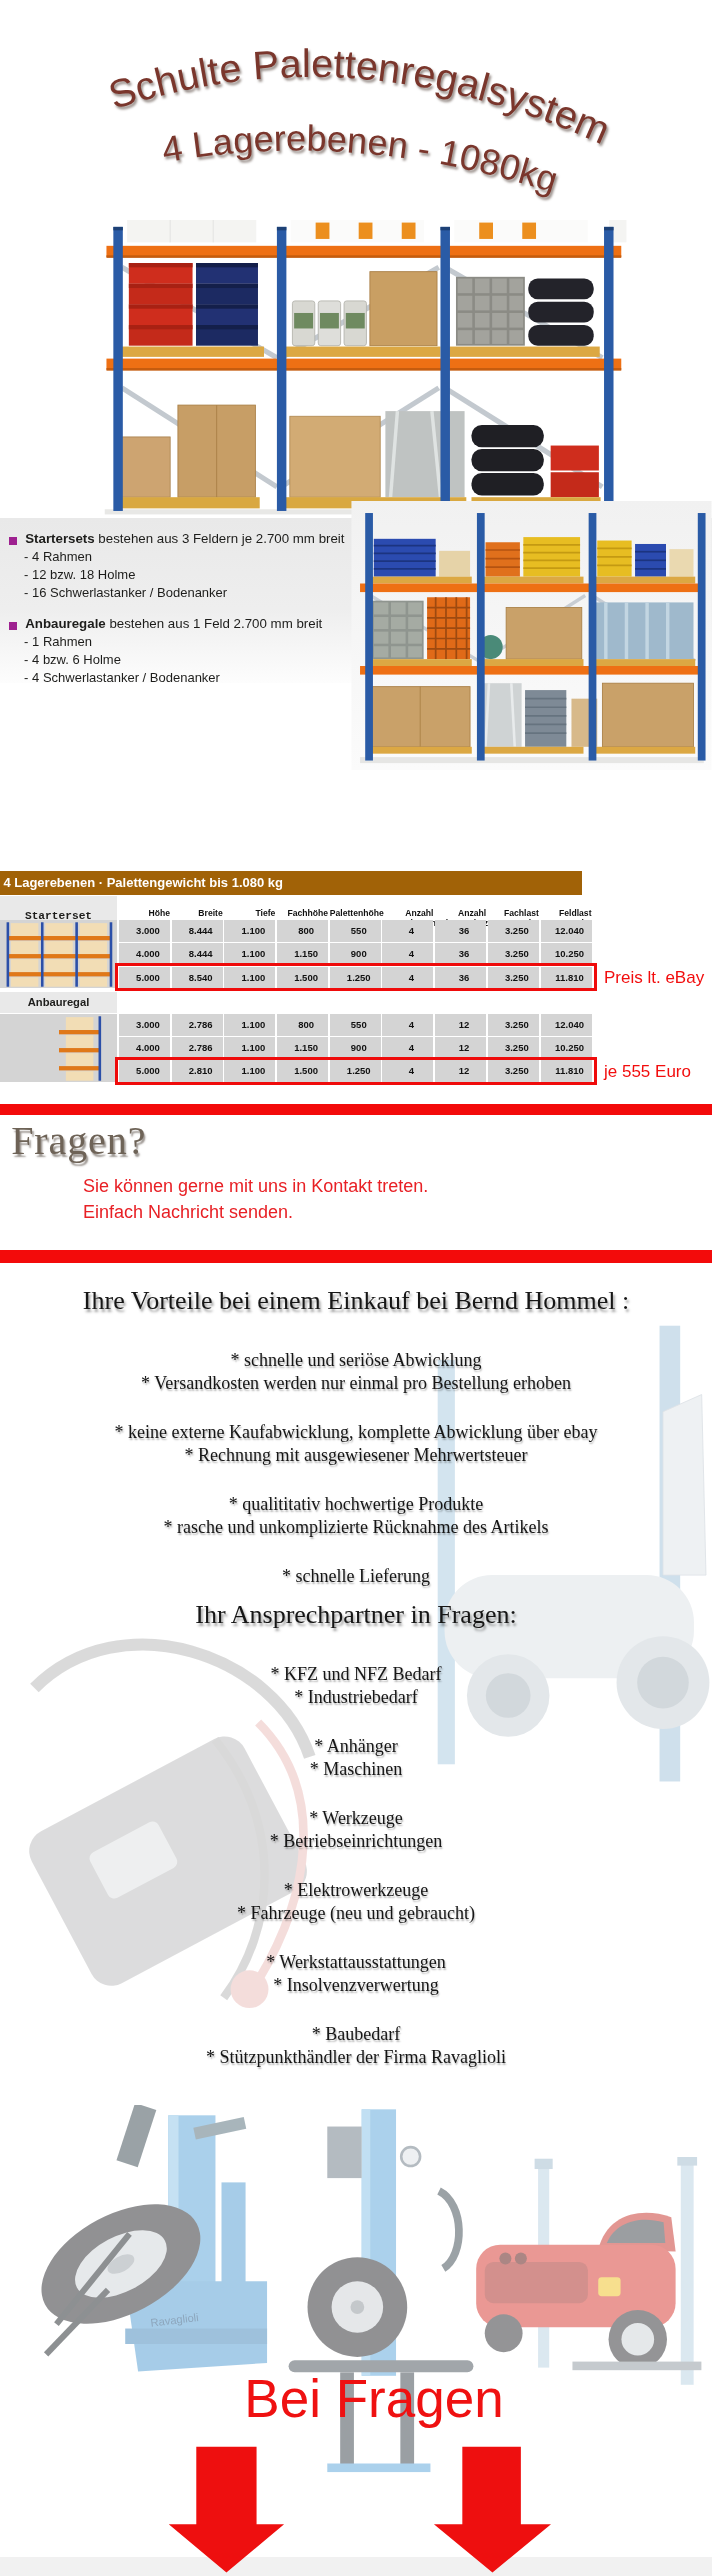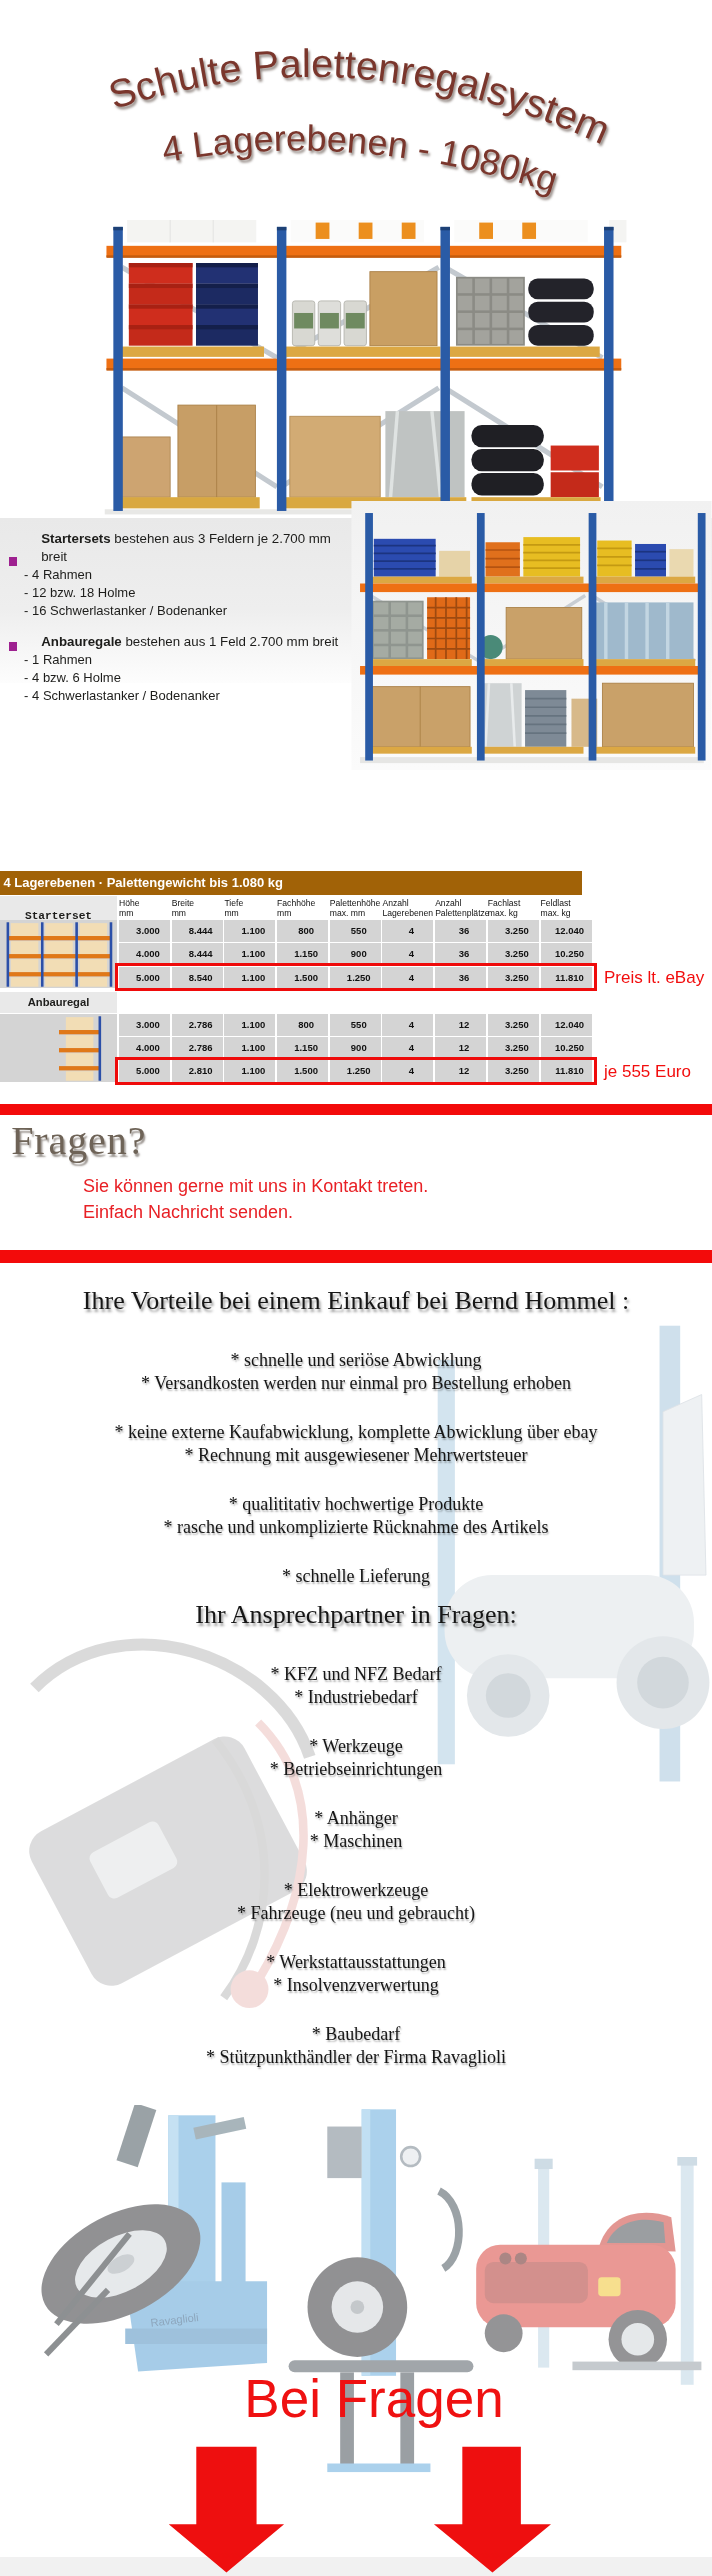--- a/index.html
+++ b/index.html
@@ -7,32 +7,32 @@
   .abs{position:absolute;}
 
   
   #title-svg{position:absolute;left:0;top:5.2px;}
   #title-svg text{font-family:"Liberation Sans",sans-serif;fill:#7a362c;filter:drop-shadow(2px 3px 1.5px rgba(45,25,15,.5));}
 
   
   .graystrip{position:absolute;left:0;top:518px;width:712px;height:165px;background:linear-gradient(180deg,#e9e9e9 0%,#eeeeee 55%,#fdfdfd 100%);}
   .features{position:absolute;left:8.6px;top:530px;width:337px;color:#1d1d1b;}
   .fgroup{margin-bottom:13px;}
-  .fline{display:flex;gap:24px;align-items:flex-end;font-size:13.3px;line-height:18px;}
+  .fline{display:flex;gap:8px;align-items:center;font-size:13.3px;line-height:18px;}
   .fbullet{width:8.6px;height:8.6px;background:#9e2190;margin-top:4.3px;flex:none;}
   .ftext b{font-weight:bold;}
   .fsub{padding-left:15.5px;font-size:13px;line-height:18px;}
 
   
   .tablewrap{position:absolute;left:0;top:871px;width:712px;height:229px;}
   .pbar{position:absolute;left:0;top:0;width:582px;height:24px;background:#a16207;color:#fff;font-size:13px;font-weight:bold;line-height:24px;padding-left:3.4px;box-sizing:border-box;}
   .lblcell{position:absolute;background:#e9e9e9;font-weight:bold;font-size:11.2px;color:#1d1d1b;display:flex;align-items:center;justify-content:center;}
   .iconcell{position:absolute;background:#d4d4d4;display:flex;align-items:center;justify-content:center;}
   .trow{position:absolute;left:119px;display:flex;gap:1.7px;}
-  .th{width:51px;text-align:left;font-size:8.6px;font-weight:normal;line-height:10.3px;color:#111;padding-top:2px;box-sizing:border-box;}
+  .th{width:51px;text-align:right;font-size:8.6px;font-weight:bold;line-height:10.3px;color:#111;padding-top:12px;box-sizing:border-box;}
   .td{width:51px;height:21.5px;background:#d4d4d4;text-align:center;font-size:9.5px;font-weight:bold;color:#111;line-height:21.5px;box-sizing:border-box;padding-left:7px;}
   .redbox{position:absolute;left:115px;width:482px;height:28px;border:3.4px solid #ef0b0b;box-sizing:border-box;z-index:3;}
   .rednote{position:absolute;left:604px;font-size:17px;color:#f20d0d;white-space:nowrap;}
 
   
   .redbar{position:absolute;left:0;width:712px;background:#f30b0b;}
   .fragen{position:absolute;left:11.2px;top:1117px;font-family:"Liberation Serif",serif;font-size:40px;color:#6e6357;letter-spacing:0.9px;text-shadow:1.7px 2.6px 1.7px rgba(60,48,38,.5);}
   .contact{position:absolute;left:83px;top:1173px;font-size:18px;line-height:26px;color:#e82025;}
 
   
@@ -580,26 +580,26 @@
     </div>
   </div>
 
   <div class="serifblock" style="top:1600px;">
     <div class="shead">Ihr Ansprechpartner in Fragen:</div>
     <div class="sgroup">
       <div class="sline">* KFZ und NFZ Bedarf</div>
       <div class="sline">* Industriebedarf</div>
     </div>
     <div class="sgroup">
+      <div class="sline">* Anhänger</div>
+      <div class="sline">* Maschinen</div>
+    </div>
+    <div class="sgroup">
       <div class="sline">* Werkzeuge</div>
       <div class="sline">* Betriebseinrichtungen</div>
-    </div>
-    <div class="sgroup">
-      <div class="sline">* Anhänger</div>
-      <div class="sline">* Maschinen</div>
     </div>
     <div class="sgroup">
       <div class="sline">* Elektrowerkzeuge</div>
       <div class="sline">* Fahrzeuge (neu und gebraucht)</div>
     </div>
     <div class="sgroup">
       <div class="sline">* Werkstattausstattungen</div>
       <div class="sline">* Insolvenzverwertung</div>
     </div>
     <div class="sgroup">

